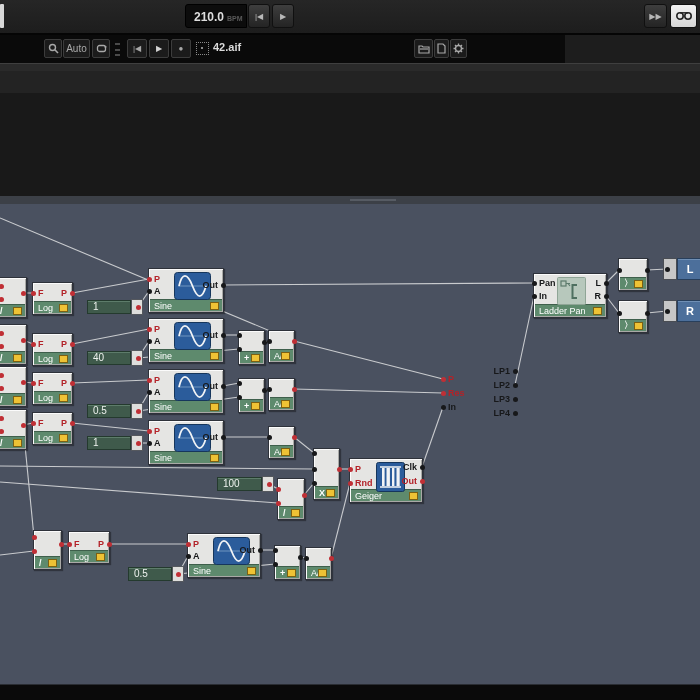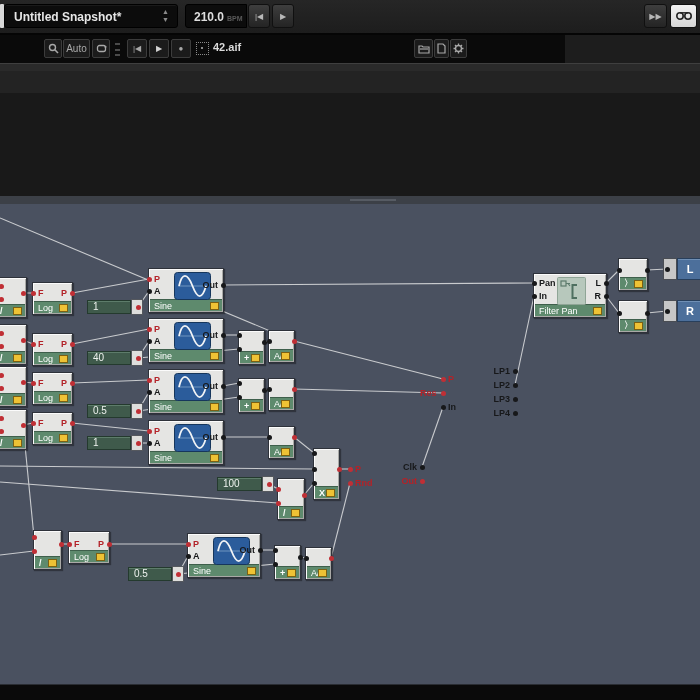--- a/index.html
+++ b/index.html
@@ -45,24 +45,20 @@
   .term-box{position:absolute;z-index:2;background:#4c6f9b;border:1px solid #283f5c;color:#fff;font-weight:bold;font-size:11px;text-align:center;box-sizing:border-box;box-shadow:inset 0 1px 0 #6f8fb5;}
   .micon{position:absolute;z-index:3;}
 </style>
 </head>
 <body>
 
 <div id="app">
 
   <div class="titlebar">
     <div class="sliver"></div>
-    <div class="combo">
-      <span>Untitled Snapshot*</span>
-      <div class="spinner">▲<br>▼</div>
-    </div>
     <div class="bpmbox"><span>210.0</span><span class="bpmunit">BPM</span></div>
     <div class="tbtn" style="left:248px;width:22px;">|◀</div>
     <div class="tbtn" style="left:272px;width:22px;">▶</div>
     <div class="tbtn" style="left:644px;width:23px;">▶▶</div>
     <div class="tbtn tapebtn" style="left:670px;width:27px;">
       <svg width="18" height="12" viewBox="0 0 18 12" style="margin-top:5px;">
         <circle cx="5" cy="6" r="3.2" fill="none" stroke="#222" stroke-width="1.6"></circle>
         <circle cx="13" cy="6" r="3.2" fill="none" stroke="#222" stroke-width="1.6"></circle>
         <path d="M5,2.8 H13" stroke="#222" stroke-width="1.4" fill="none"></path>
       </svg>
@@ -420,45 +416,59 @@
       <div class="module" style="left: 68px; top: 327px; width: 42px; height: 33px;">
         <div class="mlabel" style="height: 12px;">
           <span class="txt">Log</span>
           <div class="ind"></div>
         </div>
       </div>
       <div class="port" style="left: 67px; top: 338px; background: rgb(192, 47, 53);"></div>
       <div class="plabel" style="color: rgb(179, 34, 40); left: 74px; top: 336px;">F</div>
       <div class="port" style="left: 107px; top: 338px; background: rgb(192, 47, 53);"></div>
       <div class="plabel" style="color: rgb(179, 34, 40); right: 596px; top: 336px;">P</div>
+      <div class="module" style="left: 349px; top: 254px; width: 74px; height: 45px;">
+        <div class="mlabel" style="height: 12px;">
+          <span class="txt">Geiger</span>
+          <div class="ind"></div>
+        </div>
+        <div class="micon" style="left: 26px; top: 3px;"><svg width="29" height="30" viewBox="0 0 29 30">
+    <rect x="0.5" y="0.5" width="28" height="29" rx="2" fill="#2b5c9b" stroke="#16365c"></rect>
+    <path d="M4,5 H25 M4,25 H25" stroke="#f2f4f6" stroke-width="1.6"></path>
+    <rect x="6" y="6" width="2.6" height="18" fill="#f2f4f6"></rect>
+    <rect x="10.5" y="6" width="3.4" height="18" fill="#f2f4f6"></rect>
+    <rect x="16" y="6" width="2.4" height="18" fill="#f2f4f6"></rect>
+    <rect x="20.5" y="6" width="3.2" height="18" fill="#f2f4f6"></rect>
+          </svg></div>
+      </div>
       <div class="port" style="left: 348px; top: 263px; background: rgb(192, 47, 53);"></div>
       <div class="plabel" style="color: rgb(179, 34, 40); left: 355px; top: 261px;">P</div>
       <div class="port" style="left: 348px; top: 277px; background: rgb(192, 47, 53);"></div>
       <div class="plabel" style="color: rgb(179, 34, 40); left: 355px; top: 275px;">Rnd</div>
       <div class="port" style="left: 420px; top: 261px; background: rgb(23, 24, 26);"></div>
       <div class="plabel" style="color: rgb(23, 24, 26); right: 283px; top: 259px;">Clk</div>
       <div class="port" style="left: 420px; top: 275px; background: rgb(192, 47, 53);"></div>
       <div class="plabel" style="color: rgb(179, 34, 40); right: 283px; top: 273px;">Out</div>
       <div class="port" style="left: 441px; top: 173px; background: rgb(192, 47, 53);"></div>
       <div class="plabel" style="color: rgb(179, 34, 40); left: 448px; top: 171px;">P</div>
       <div class="port" style="left: 441px; top: 187px; background: rgb(192, 47, 53);"></div>
-      <div class="plabel" style="color: rgb(179, 34, 40); left: 420px; top: 185px;">Res</div>
+      <div class="plabel" style="color: rgb(179, 34, 40); left: 448px; top: 185px;">Res</div>
       <div class="port" style="left: 441px; top: 201px; background: rgb(23, 24, 26);"></div>
       <div class="plabel" style="color: rgb(23, 24, 26); left: 448px; top: 199px;">In</div>
       <div class="port" style="left: 513px; top: 165px; background: rgb(23, 24, 26);"></div>
       <div class="plabel" style="color: rgb(23, 24, 26); right: 190px; top: 163px;">LP1</div>
       <div class="port" style="left: 513px; top: 179px; background: rgb(23, 24, 26);"></div>
       <div class="plabel" style="color: rgb(23, 24, 26); right: 190px; top: 177px;">LP2</div>
       <div class="port" style="left: 513px; top: 193px; background: rgb(23, 24, 26);"></div>
       <div class="plabel" style="color: rgb(23, 24, 26); right: 190px; top: 191px;">LP3</div>
       <div class="port" style="left: 513px; top: 207px; background: rgb(23, 24, 26);"></div>
       <div class="plabel" style="color: rgb(23, 24, 26); right: 190px; top: 205px;">LP4</div>
       <div class="module" style="left: 533px; top: 69px; width: 74px; height: 45px;">
         <div class="mlabel" style="height: 12px;">
-          <span class="txt">Filter Pan</span>
+          <span class="txt">Ladder Pan</span>
           <div class="ind"></div>
         </div>
         <div class="micon" style="left: 23px; top: 3px;"><svg width="29" height="28" viewBox="0 0 29 28">
     <rect x="0.5" y="0.5" width="28" height="27" rx="1" fill="#b7c8bc" stroke="#8fa596"></rect>
     <rect x="4" y="4" width="5" height="5" fill="none" stroke="#5c7a6c" stroke-width="1.2"></rect>
     <path d="M9,6.5 H13 M11,6.5 L13,9" stroke="#5c7a6c" stroke-width="1.2" fill="none"></path>
     <path d="M20,8 H15.5 V21 H20" fill="none" stroke="#4f7060" stroke-width="2"></path>
           </svg></div>
       </div>
       <div class="port" style="left: 532px; top: 77px; background: rgb(23, 24, 26);"></div>

